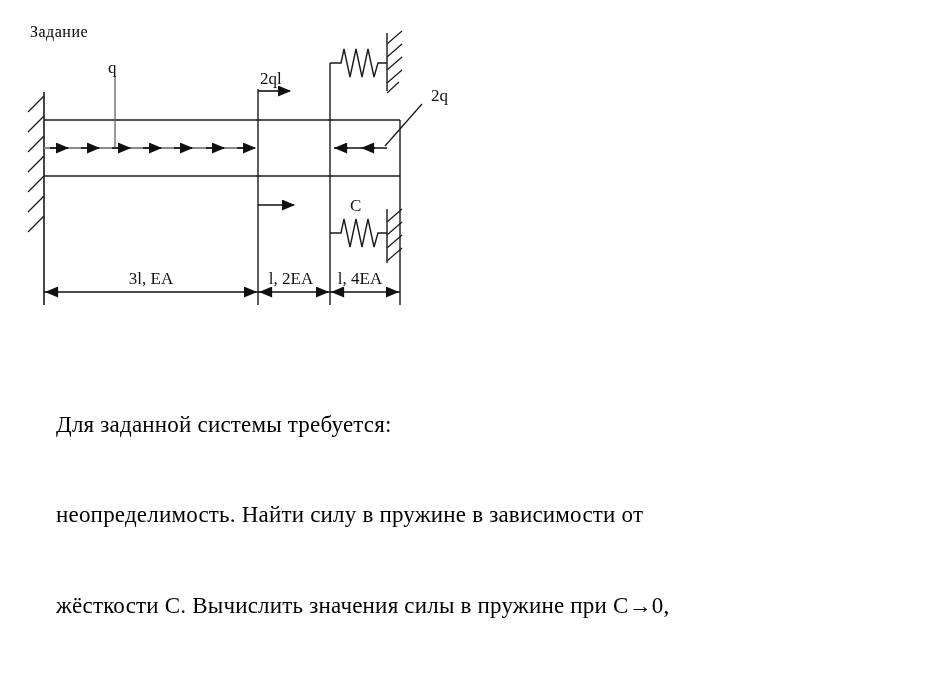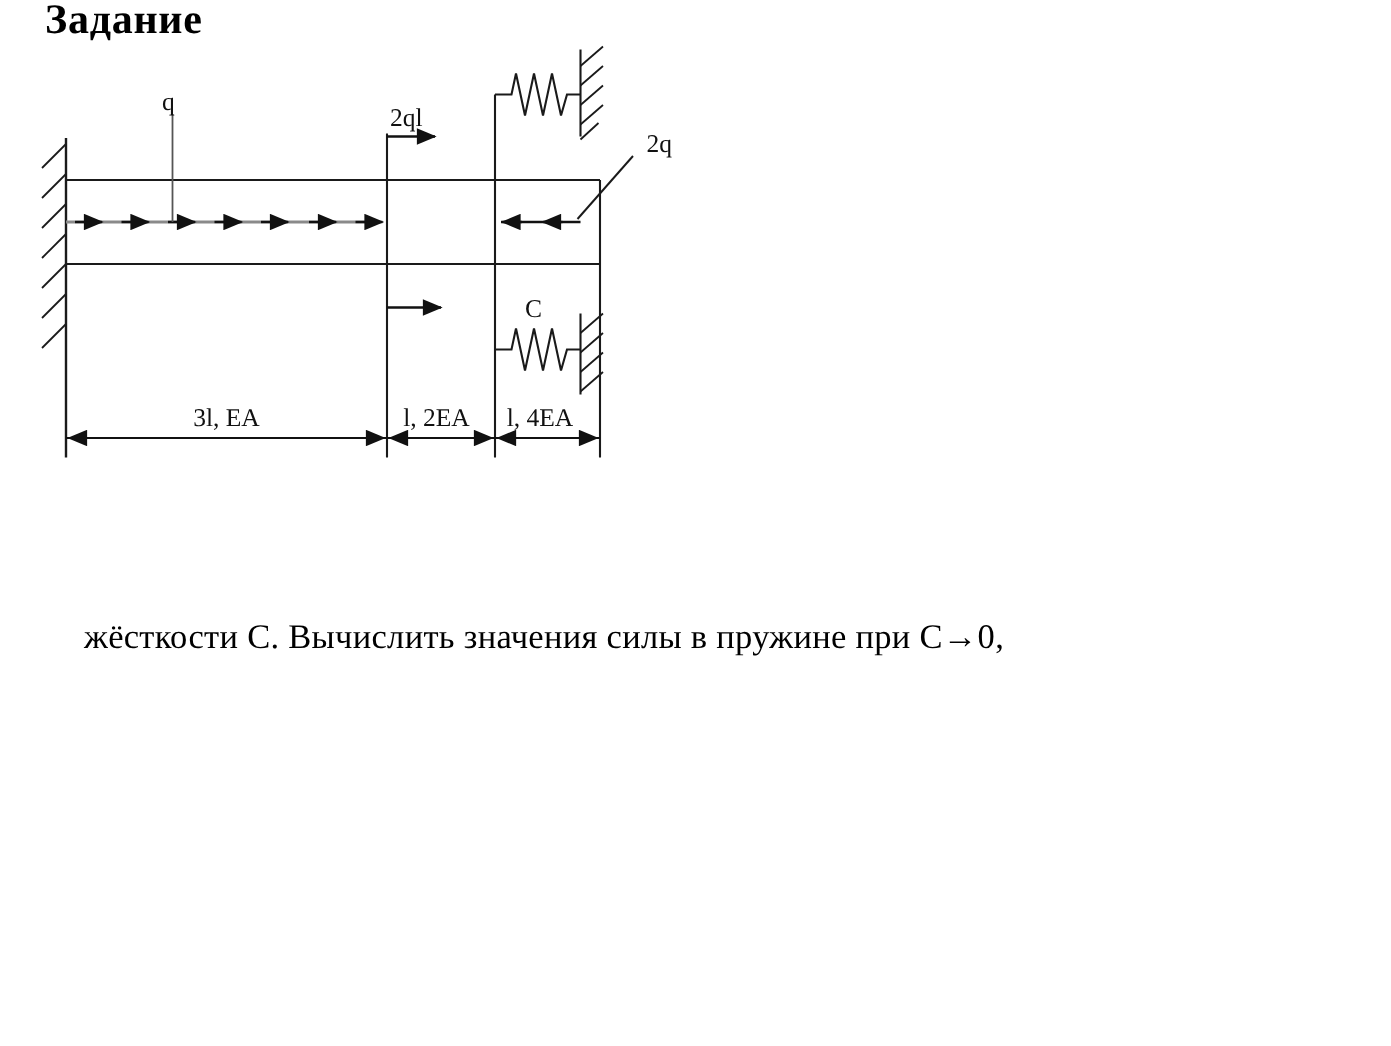--- a/index.html
+++ b/index.html
@@ -2,22 +2,22 @@
 <html><head>
 <meta charset="utf-8">
 <style>
   html, body { margin:0; padding:0; }
   body {
     width:927px; height:697px; background:#ffffff; position:relative;
     font-family:"Liberation Serif", serif; color:#000;
     overflow:hidden;
   }
   .doc-title {
-    position:absolute; left:30px; top:0;
-    font-size:28px; font-weight:bold; line-height:28px;
+    position:absolute; left:30px; top:18px;
+    font-size:16px; font-weight:normal; line-height:28px;
     letter-spacing:0.5px;
   }
   #diagram { position:absolute; left:0; top:0; }
   #diagram text { font-family:"Liberation Serif", serif; font-size:17px; fill:#111; }
   .task-text {
     position:absolute; left:56px; top:349px; width:850px;
     font-size:23px; line-height:30.3px; letter-spacing:0.2px;
     white-space:pre; color:#000;
   }
   .task-line { white-space:pre; }
@@ -121,20 +121,22 @@
     <line x1="316" y1="292" x2="328" y2="292" marker-end="url(#ah)"></line>
     <line x1="344" y1="292" x2="332" y2="292" marker-end="url(#ah)"></line>
     <line x1="386" y1="292" x2="398" y2="292" marker-end="url(#ah)"></line>
     <text x="151" y="284" text-anchor="middle" fill="#111" stroke="none">3l, EA</text>
     <text x="291" y="284" text-anchor="middle" fill="#111" stroke="none">l, 2EA</text>
     <text x="360" y="284" text-anchor="middle" fill="#111" stroke="none">l, 4EA</text>
   </g>
 </svg>
 
 <div class="task-text">
+  <div class="task-line">Для заданной системы требуется:</div>
+  <div class="task-line">неопределимость. Найти силу в пружине в зависимости от</div>
   <div class="task-line">жёсткости С. Вычислить значения силы в пружине при С→0,</div>
   
   
   
   
   
   
   
 </div>
 

